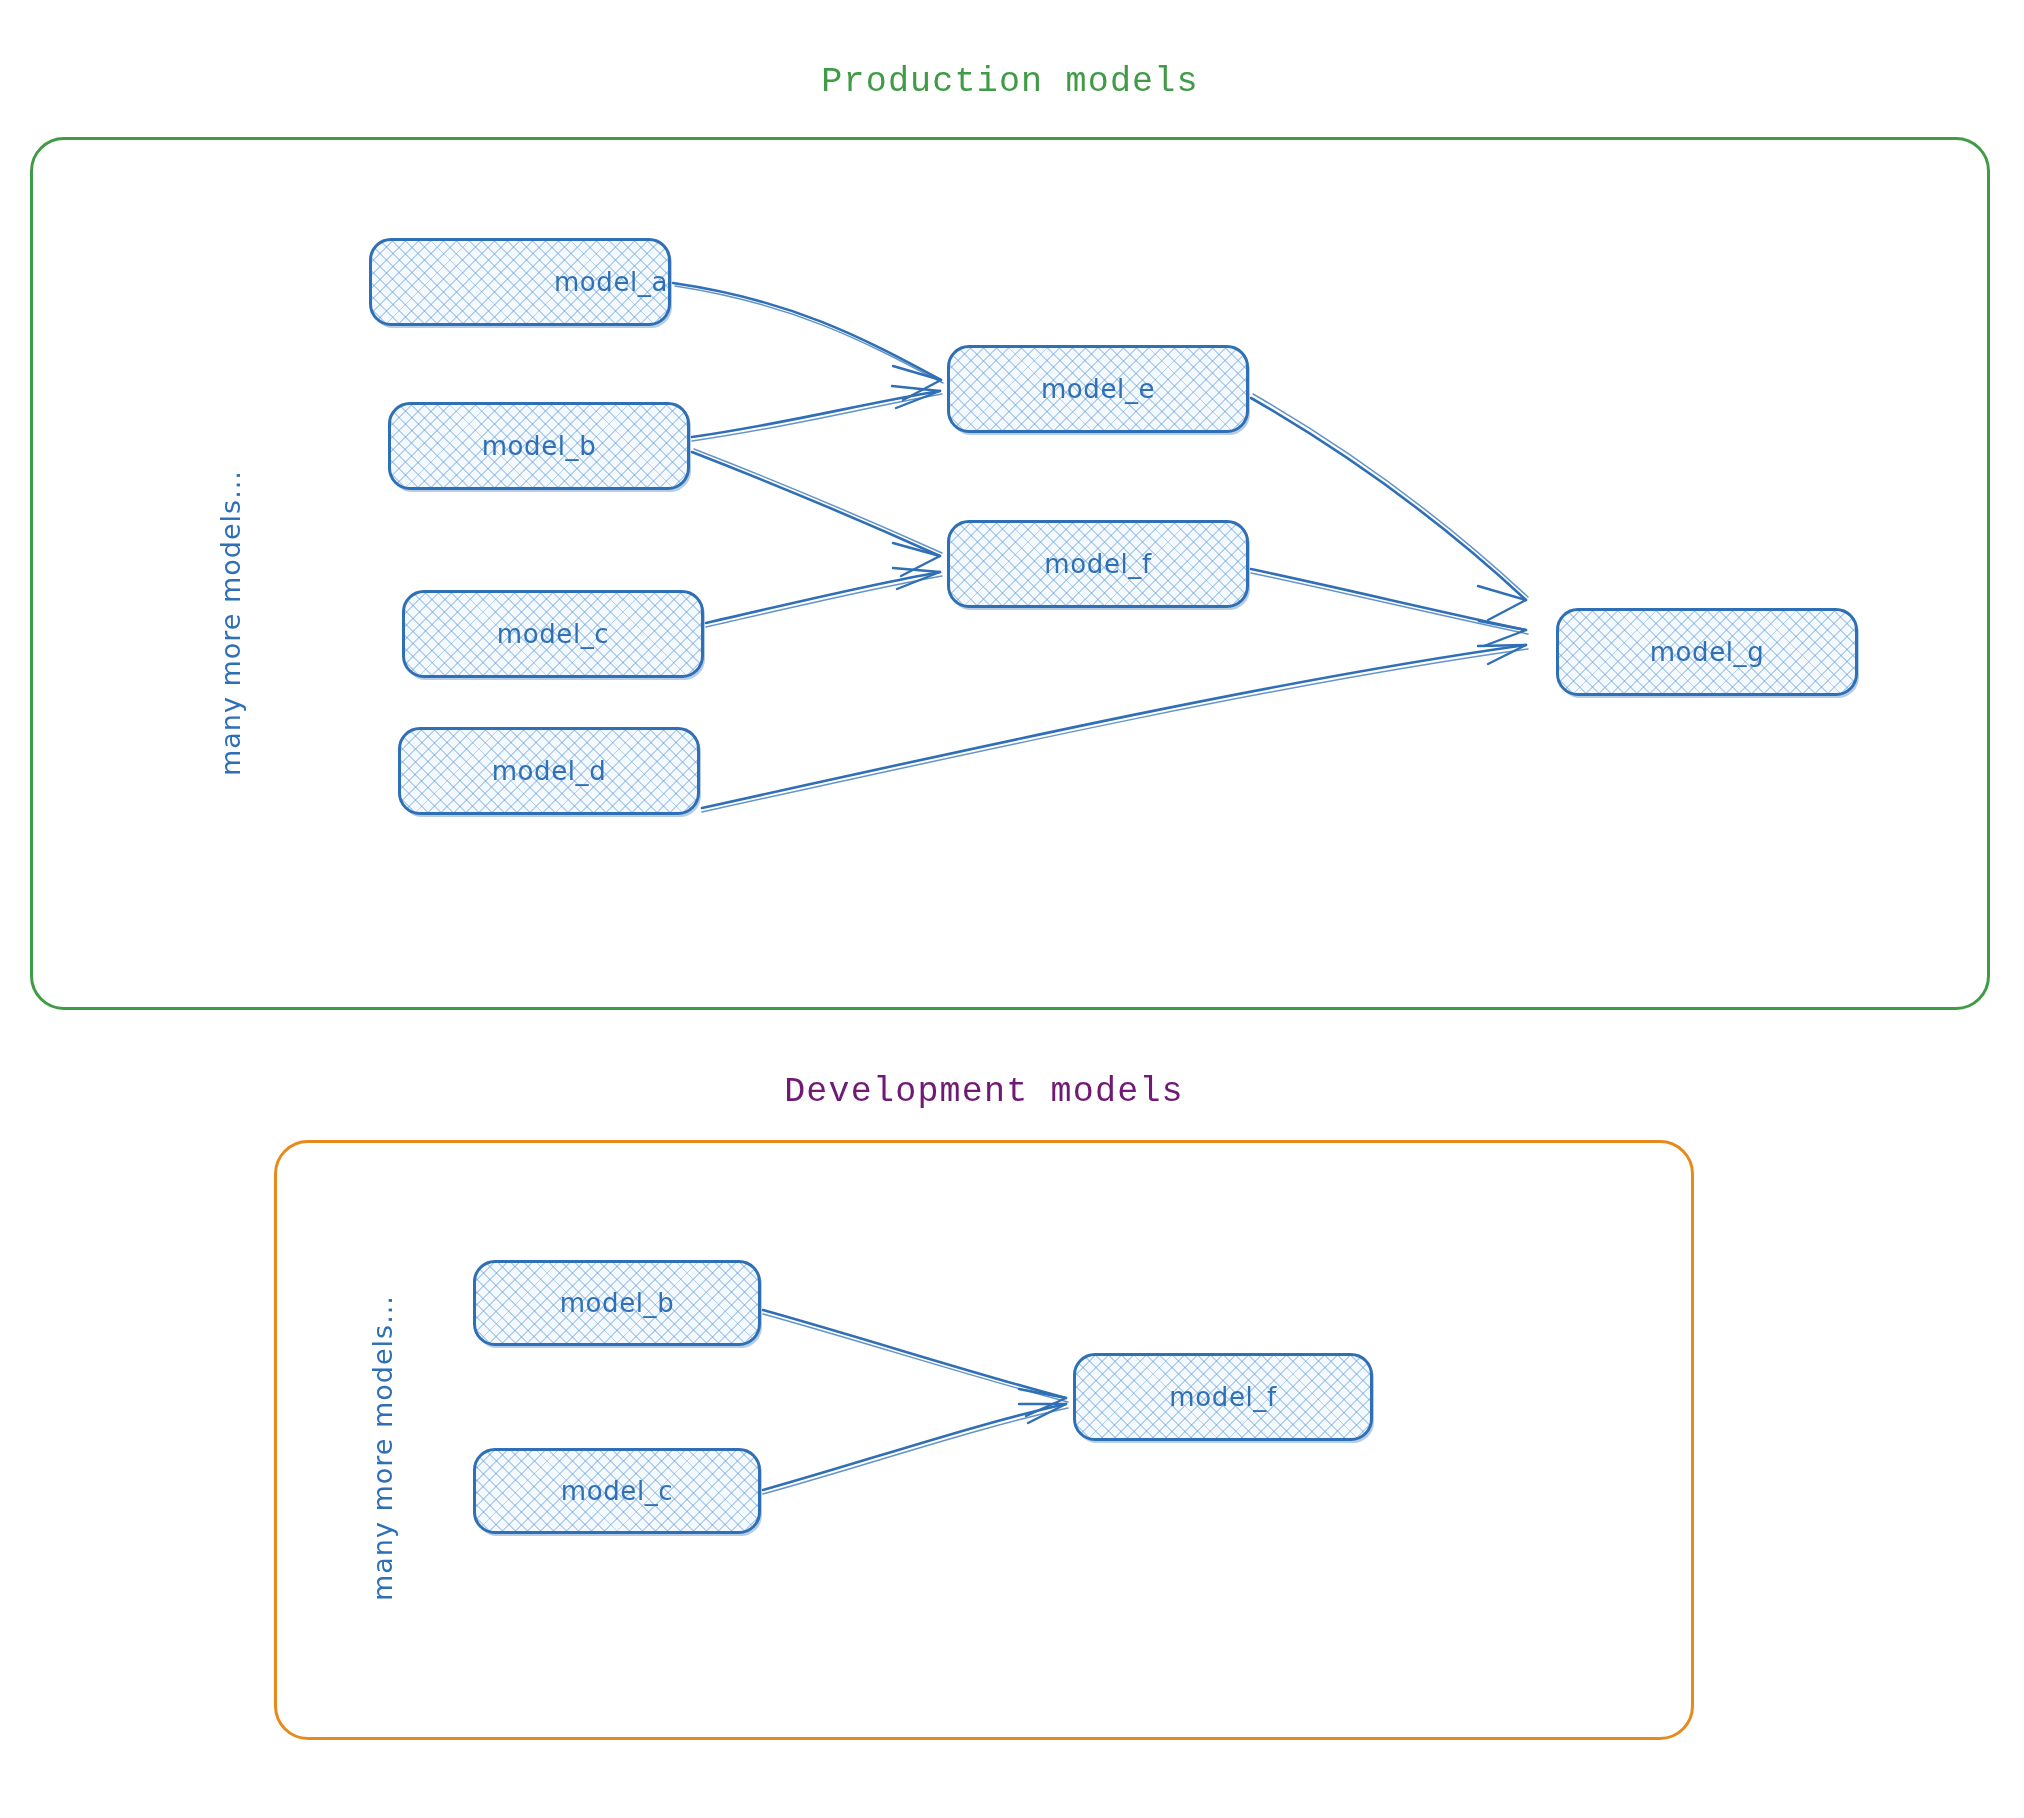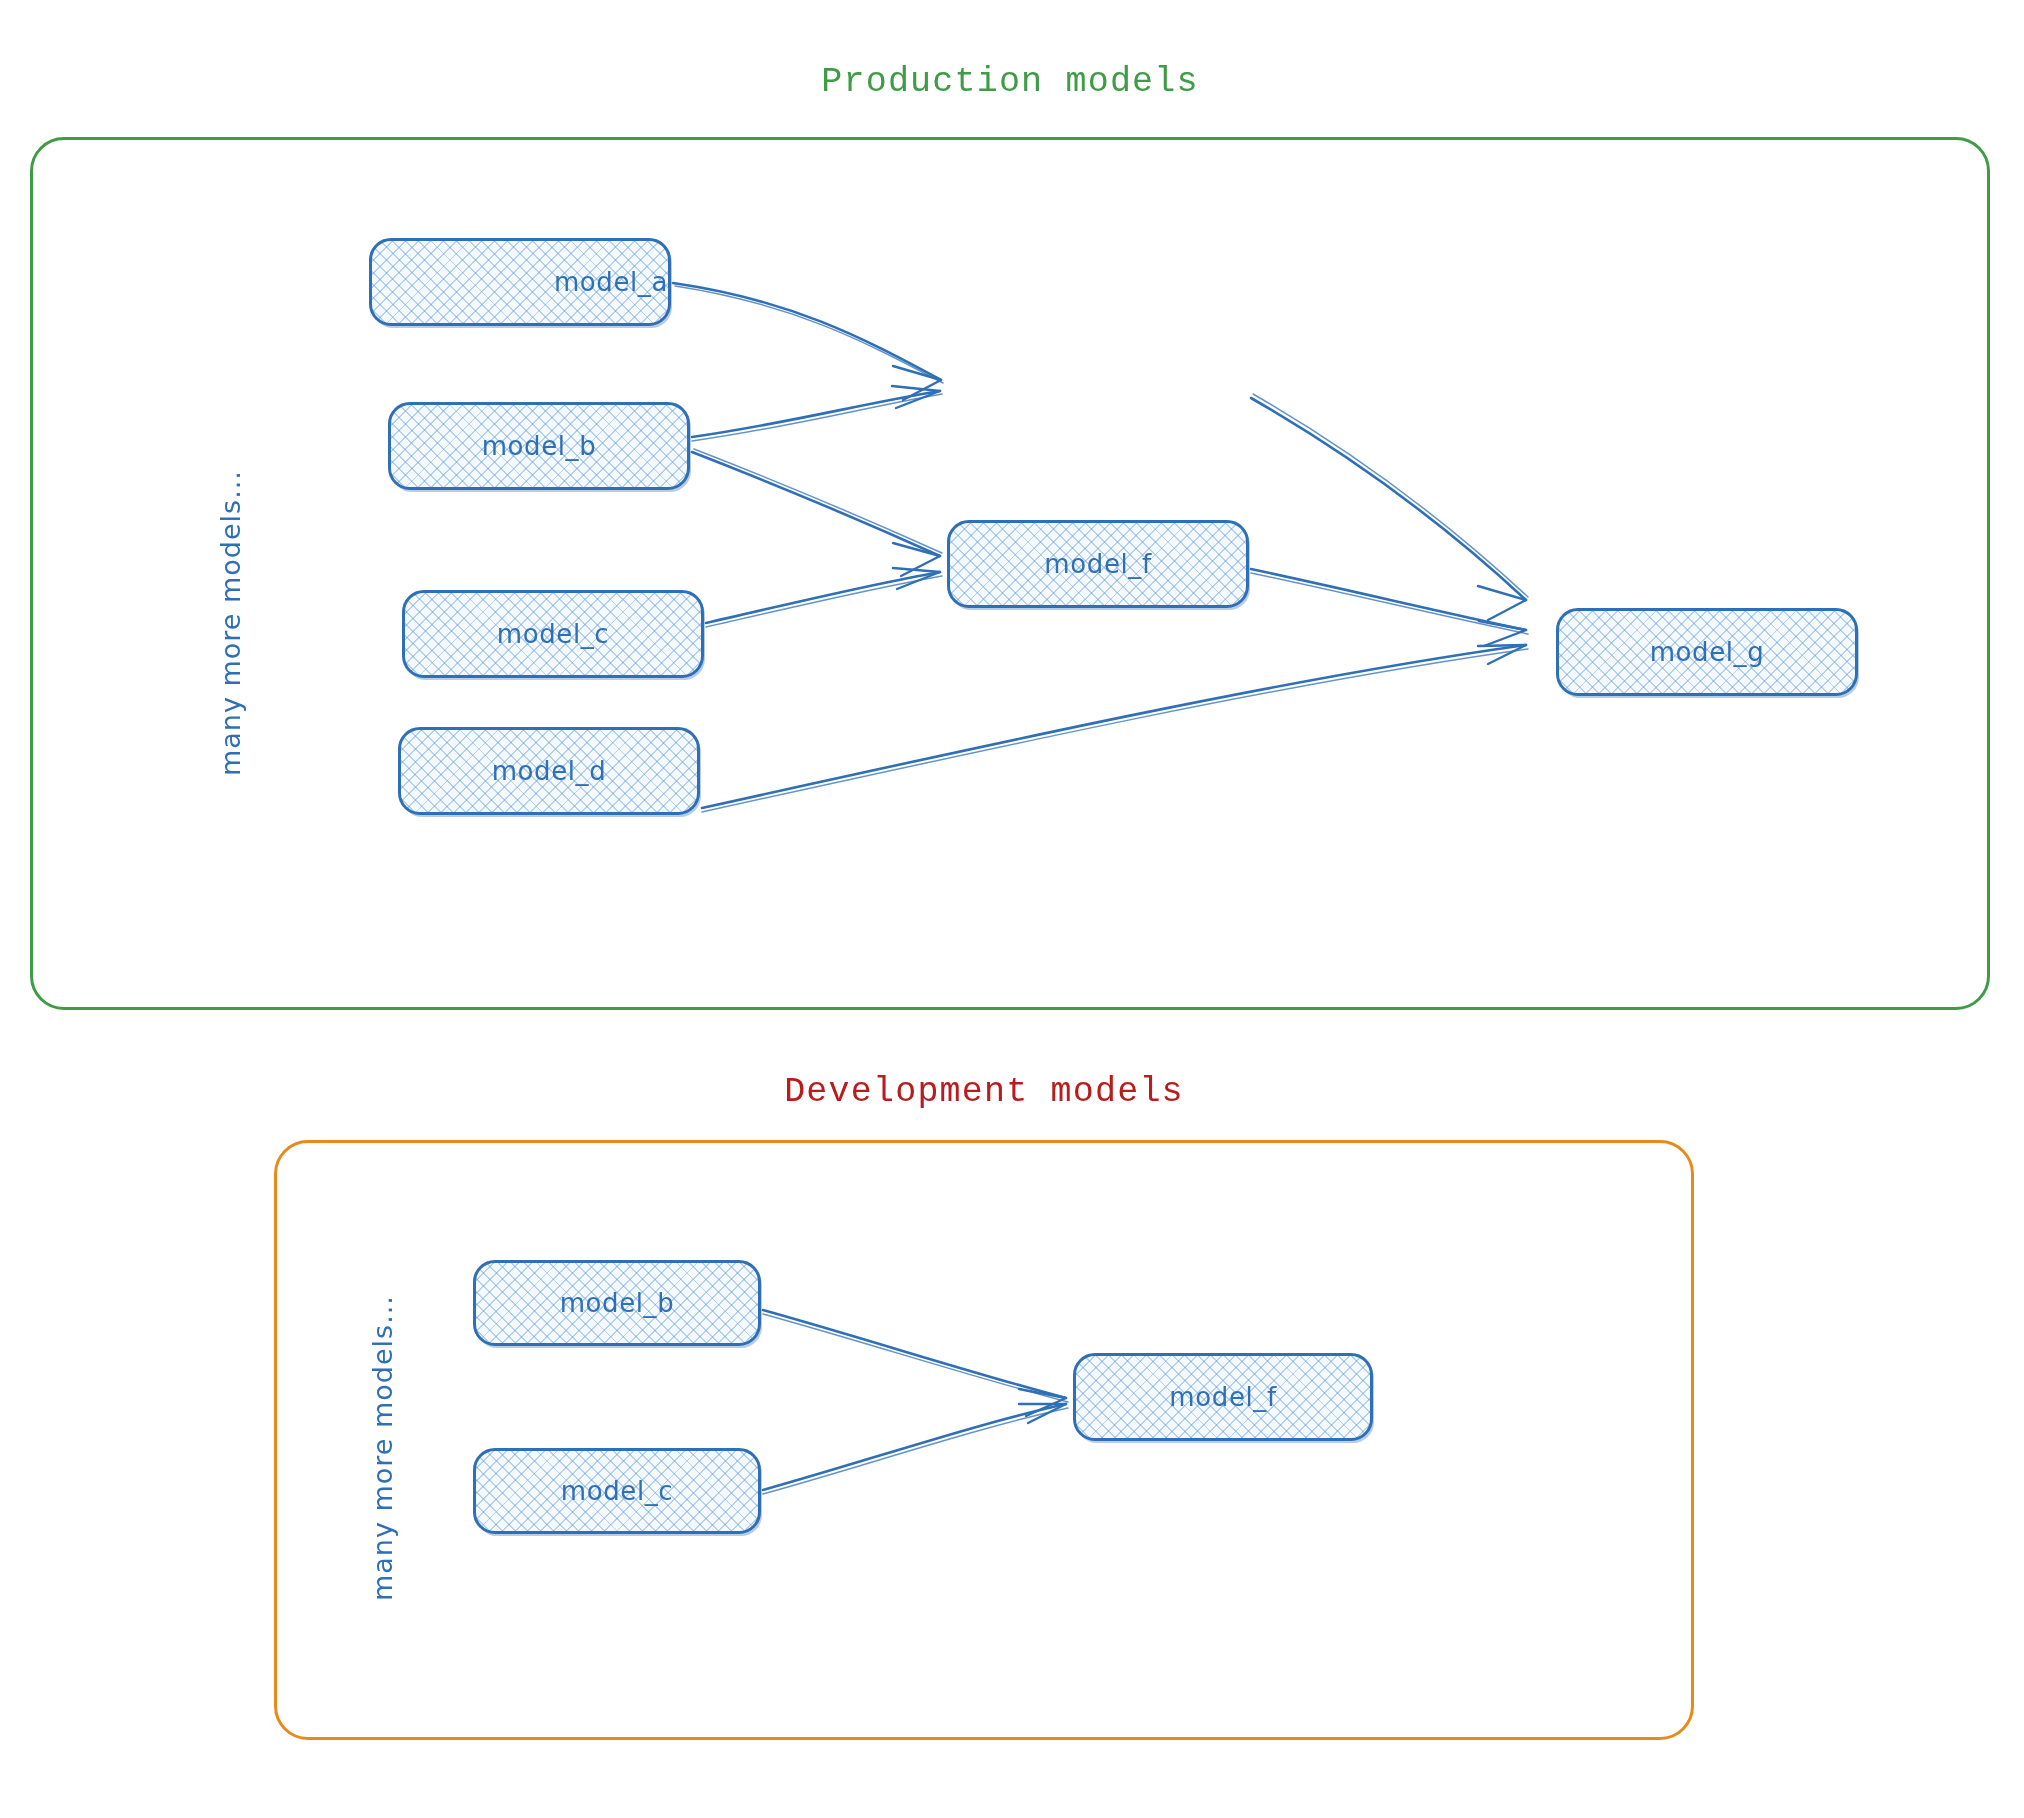--- a/index.html
+++ b/index.html
@@ -56,21 +56,21 @@
   .group-title-prod {
     left: 30px;
     top: 62px;
     width: 1960px;
     color: #3f9b45;
   }
   .group-title-dev {
     left: 274px;
     top: 1072px;
     width: 1420px;
-    color: #b91c1c;
+    color: #701a75;
   }
 
   
   .side-label {
     position: absolute;
     color: #2f6fb5;
     font-size: 27px;
     letter-spacing: 1px;
     white-space: nowrap;
     transform-origin: left bottom;
@@ -183,20 +183,23 @@
   </div>
   <div class="node" style="left:388px; top:402px; width:302px; height:88px;">
     <span class="node-label">model_b</span>
   </div>
   <div class="node" style="left:402px; top:590px; width:302px; height:88px;">
     <span class="node-label">model_c</span>
   </div>
   <div class="node" style="left:398px; top:727px; width:302px; height:88px;">
     <span class="node-label">model_d</span>
   </div>
+  <div class="node" style="left:947px; top:345px; width:302px; height:88px;">
+    <span class="node-label">model_e</span>
+  </div>
   <div class="node" style="left:947px; top:520px; width:302px; height:88px;">
     <span class="node-label">model_f</span>
   </div>
   <div class="node" style="left:1532px; top:608px; width:302px; height:88px;margin-left:24px;">
     <span class="node-label">model_g</span>
   </div>
 
   <div class="group-title group-title-dev">Development models</div>
 
   <div class="group-box group-dev"></div>

